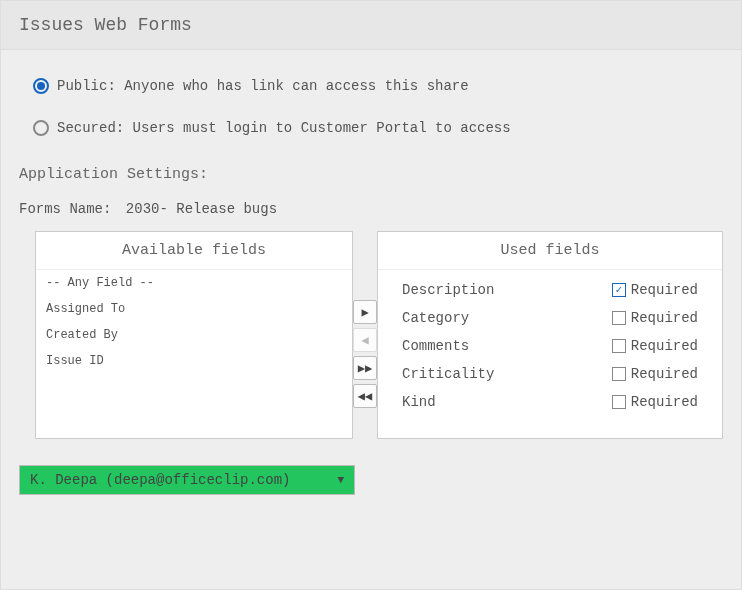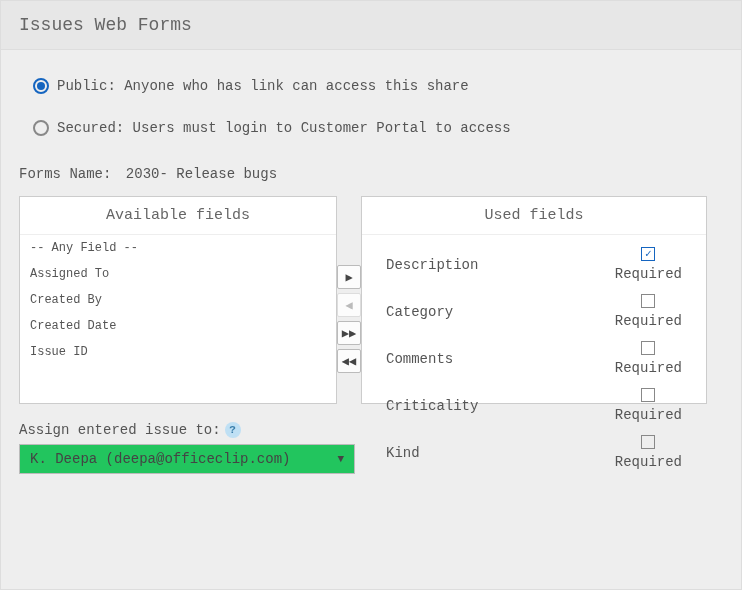--- a/index.html
+++ b/index.html
@@ -63,21 +63,22 @@
   }
   .binder-row {
     margin-bottom: 14px;
     font-size: 14px;
     color: #555;
   }
   .binder-row .label { margin-right: 6px; }
   .lists-area {
     display: flex;
     align-items: stretch;
-    margin-bottom: 18px;
+    margin-bottom: 26px;
+    justify-content: flex-end;
   }
   .panel {
     border: 1px solid #ccc;
     background: #fff;
     display: flex;
     flex-direction: column;
     width: 318px;
     height: 208px;
   }
   .panel.used { width: 346px; }
@@ -139,21 +140,21 @@
     padding: 6px 20px;
   }
   .used-row {
     display: flex;
     align-items: center;
     justify-content: space-between;
     padding: 6px 4px;
     font-size: 14px;
     color: #555;
   }
-  .req-group { display: flex; align-items: center; gap: 5px; flex-direction: column; }
+  .req-group { display: flex; align-items: center; gap: 5px; }
   .chk {
     width: 14px; height: 14px;
     border: 1.5px solid #888;
     display: inline-flex; align-items: center; justify-content: center;
     font-size: 11px;
     color: #1565c0;
   }
   .chk.checked { border-color: #1565c0; }
   .chk.checked::after { content: "✓"; font-weight: bold; line-height: 1; }
 
@@ -200,36 +201,36 @@
             <span class="radio-inner"></span>
           </span>
         <span class="radio-label">Public: Anyone who has link can access this share</span>
       </div>
       <div class="radio-row">
         <span class="radio-outer"></span>
         <span class="radio-label">Secured: Users must login to Customer Portal to access</span>
       </div>
     </div>
 
+    <div class="section-label">Application Settings:</div>
 
     <div class="binder-row">
       <span class="label">Forms Name:</span>
       <span>2030- Release bugs</span>
     </div>
 
     <div class="lists-area">
 
       <div class="panel">
         <div class="panel-title">Available fields</div>
         <div class="list-wrap">
           <div class="list" id="available-list">
               <div class="list-item">-- Any Field --</div>
               <div class="list-item">Assigned To</div>
               <div class="list-item">Created By</div>
-              <div class="list-item">Created Date</div>
               <div class="list-item">Issue ID</div>
             </div>
         </div>
       </div>
 
       <div class="transfer-buttons">
         <div class="tbtn">▶</div>
         <div class="tbtn disabled">◀</div>
         <div class="tbtn">▶▶</div>
         <div class="tbtn">◀◀</div>
@@ -270,23 +271,19 @@
               <span>Kind</span>
               <span class="req-group">
                 <span class="chk"></span>
                 <span>Required</span>
               </span>
             </div>
           </div>
       </div>
     </div>
 
-    <div class="assign-label">
-      <span>Assign entered issue to:</span>
-      <span class="help-icon">?</span>
-    </div>
     <div class="select">
       <span>K. Deepa (deepa@officeclip.com)</span>
       <span class="caret">▼</span>
     </div>
 
   </div>
 </div>
 
 </body></html>

